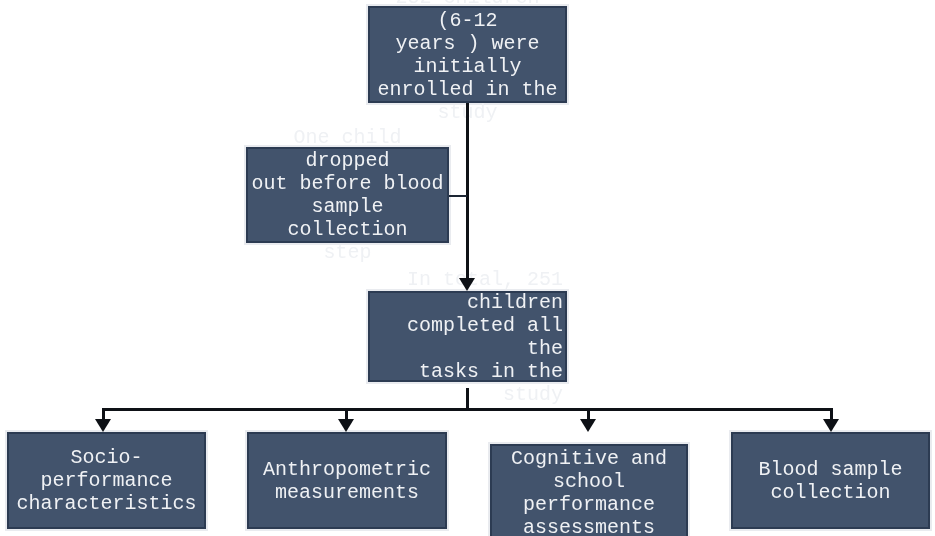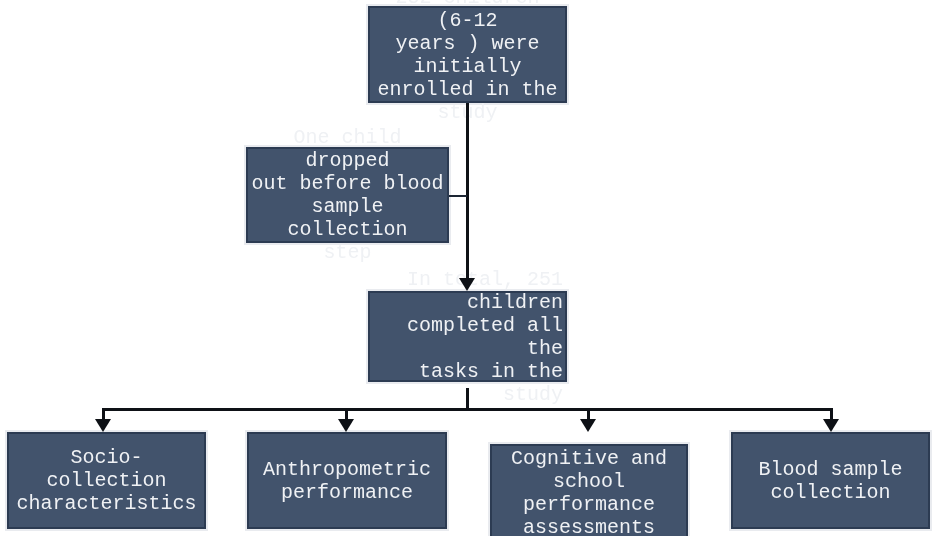--- a/index.html
+++ b/index.html
@@ -88,27 +88,27 @@
 step</span>
   </div>
 
   <div class="node n-completed">
     <span class="node-label">In total, 251 children
 completed all the
 tasks in the study</span>
   </div>
 
   <div class="node n-socio">
-    <span class="node-label">Socio- collection
+    <span class="node-label">Socio- performance
 characteristics</span>
   </div>
 
   <div class="node n-anthro">
     <span class="node-label">Anthropometric
-performance</span>
+measurements</span>
   </div>
 
   <div class="node n-cognitive">
     <span class="node-label">Cognitive and school
 performance
 assessments</span>
   </div>
 
   <div class="node n-blood">
     <span class="node-label">Blood sample

